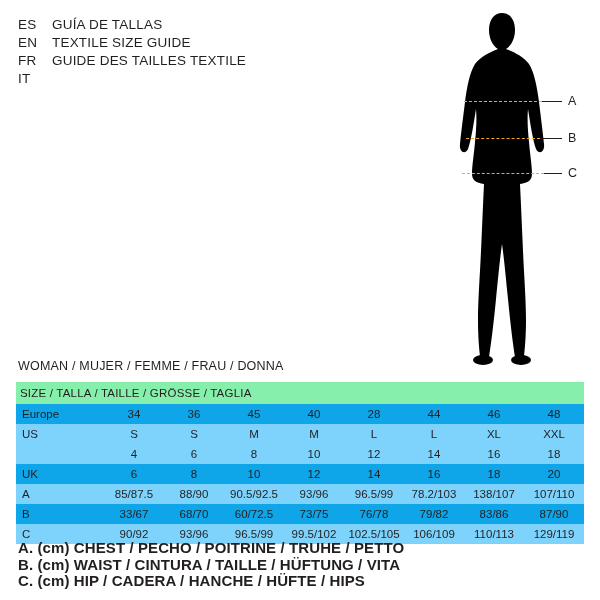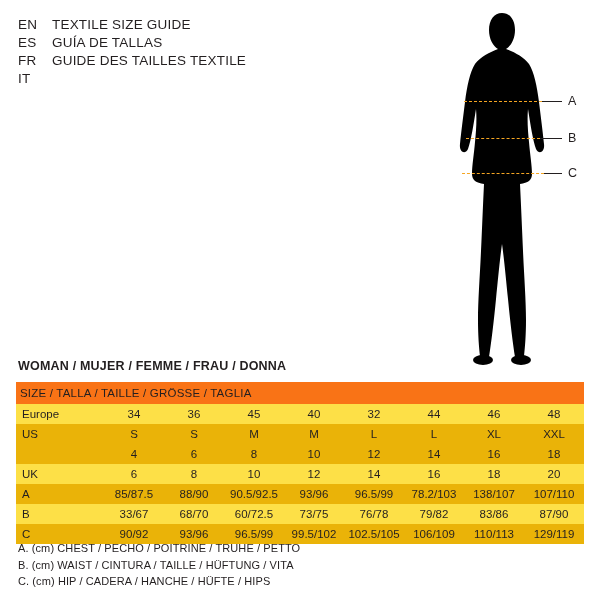--- a/index.html
+++ b/index.html
@@ -72,21 +72,21 @@
     border-top: 1.4px solid #231f20;
     height: 0;
   }
 
   
   .woman-title {
     position: absolute;
     left: 18px;
     top: 359px;
     font-size: 12.5px;
-    font-weight: bold;
+    font-weight: normal;
     letter-spacing: 0.2px;
   }
 
   .size-table {
     position: absolute;
     left: 16px;
     top: 382px;
     width: 568px;
     border-collapse: collapse;
     font-size: 11.5px;
@@ -97,61 +97,61 @@
     height: 16px;
     text-align: center;
     font-weight: normal;
     color: #231f20;
   }
   .size-table .rowhead {
     text-align: left;
     padding-left: 6px;
   }
   .row-header-band td {
-    background: #f97316;
+    background: #86efac;
     text-align: left;
     font-size: 11.5px;
     letter-spacing: 0.2px;
     height: 18px;
     font-weight: normal;
   }
   .row-shade td {
-    background: #eab308;
+    background: #7dd3fc;
   }
   .row-plain td {
-    background: #fde047;
+    background: #0ea5e9;
   }
 
   
   .footnotes {
     position: absolute;
     left: 18px;
     top: 540px;
     width: 400px;
   }
   .footnote {
-    font-size: 11px;
+    font-size: 15px;
     line-height: 16.5px;
-    font-weight: normal;
+    font-weight: bold;
     letter-spacing: 0.1px;
   }
 </style>
 </head>
 <body>
 
 <div class="page">
 
   <div class="lang-block">
     <div class="lang-row">
+      <span class="lang-code">ES</span>
+      <span class="lang-text">GUÍA DE TALLAS</span>
+    </div>
+    <div class="lang-row">
       <span class="lang-code">EN</span>
       <span class="lang-text">TEXTILE SIZE GUIDE</span>
-    </div>
-    <div class="lang-row">
-      <span class="lang-code">ES</span>
-      <span class="lang-text">GUÍA DE TALLAS</span>
     </div>
     <div class="lang-row">
       <span class="lang-code">FR</span>
       <span class="lang-text">GUIDE DES TAILLES TEXTILE</span>
     </div>
     <div class="lang-row">
       <span class="lang-code">IT</span>
     </div>
   </div>
 
@@ -228,21 +228,21 @@
       <tr class="row-header-band">
         <td colspan="9">SIZE / TALLA / TAILLE / GRÖSSE / TAGLIA</td>
       </tr>
 
       <tr class="row-plain">
         <td class="rowhead">Europe</td>
         <td>34</td>
         <td>36</td>
         <td>45</td>
         <td>40</td>
-        <td>32</td>
+        <td>28</td>
         <td>44</td>
         <td>46</td>
         <td>48</td>
       </tr>
 
       <tr class="row-shade">
         <td class="rowhead">US</td>
         <td>S</td>
         <td>S</td>
         <td>M</td>

